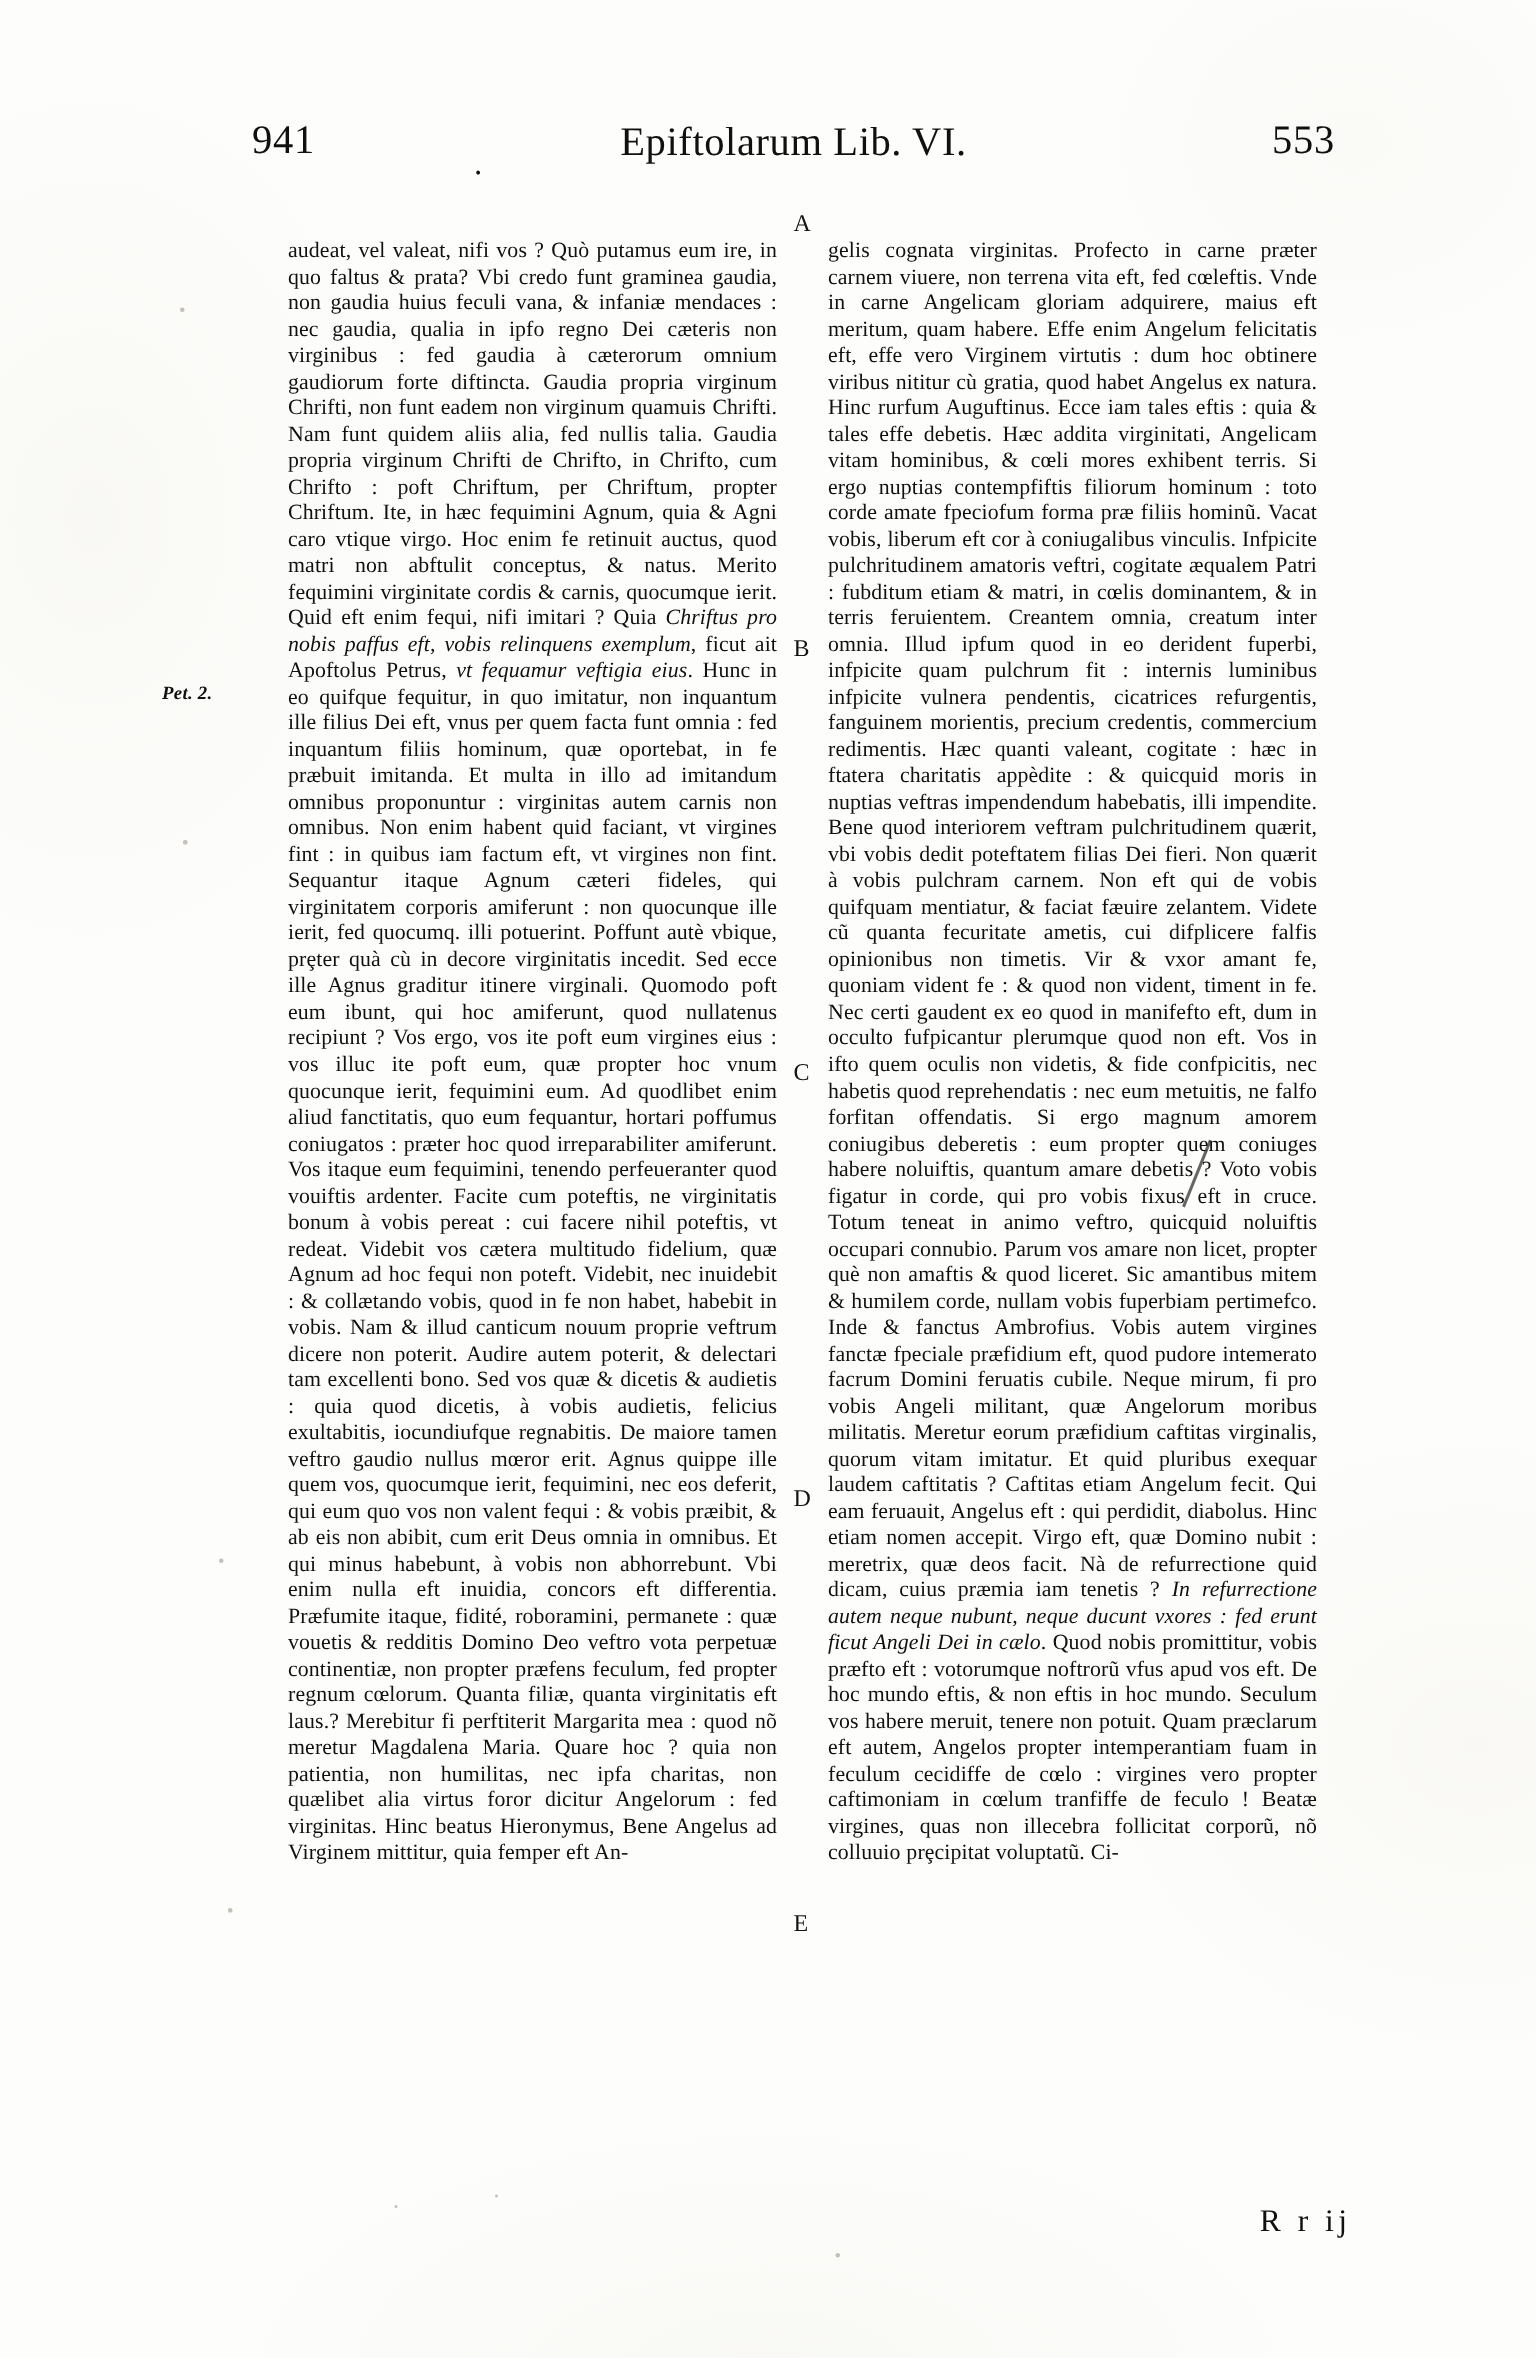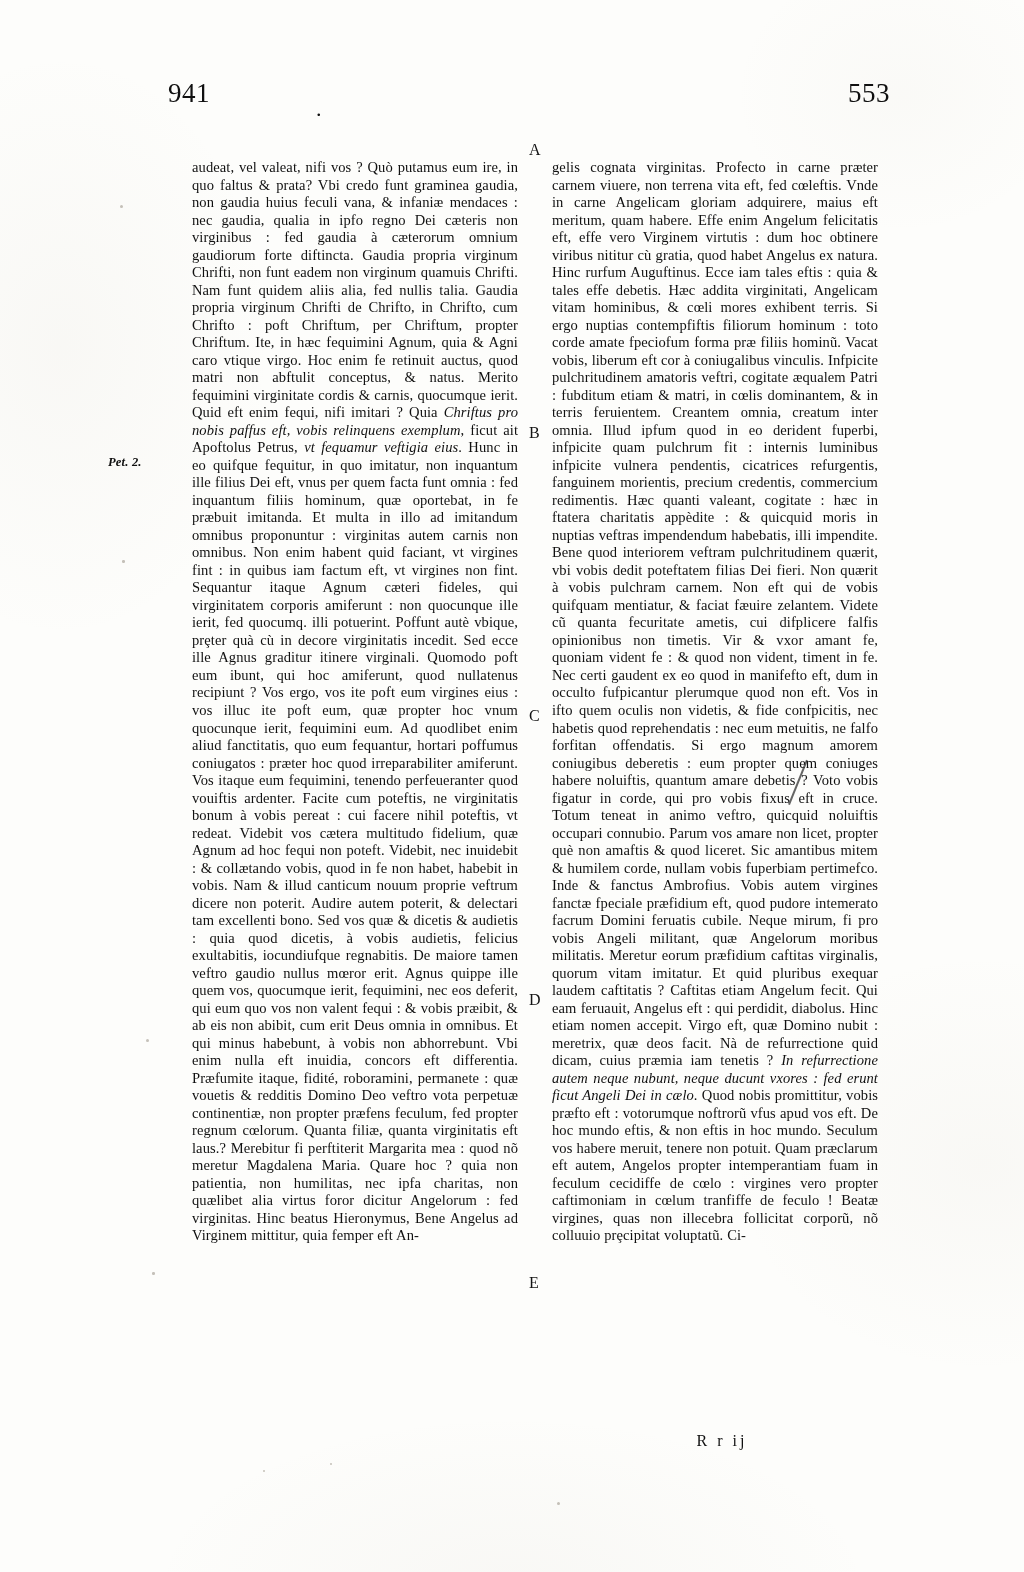--- a/index.html
+++ b/index.html
@@ -109,23 +109,23 @@
   }
   .column i, .column .ital {
     font-style: italic;
   }
 
   
   #signature-mark {
     position: absolute;
     left: 543px;
     width: 358px;
-    top: 1432px;
-    text-align: center;
-    font-size: 16px;
+    top: 1468px;
+    text-align: right;
+    font-size: 21px;
     letter-spacing: 3px;
   }
 
   
   .speck {
     position: absolute;
     background: #8d8677;
     border-radius: 50%;
     opacity: 0.5;
   }
@@ -149,20 +149,21 @@
 
 <div id="page">
 
   <div id="paper-texture"></div>
 
   <div id="running-head">
     <span class="folio" id="folio-left">941</span>
 
     <span id="head-dot">.</span>
 
+    <span id="head-title">Epiftolarum Lib. VI.</span>
 
     <span class="folio" id="folio-right">553</span>
   </div>
 
   <div id="margin-note">Pet. 2.</div>
 
   <div class="section-letter" style="left:529px; top:141px;">A</div>
   <div class="section-letter" style="left:529px; top:424px;">B</div>
   <div class="section-letter" style="left:529px; top:707px;">C</div>
   <div class="section-letter" style="left:529px; top:991px;">D</div>

